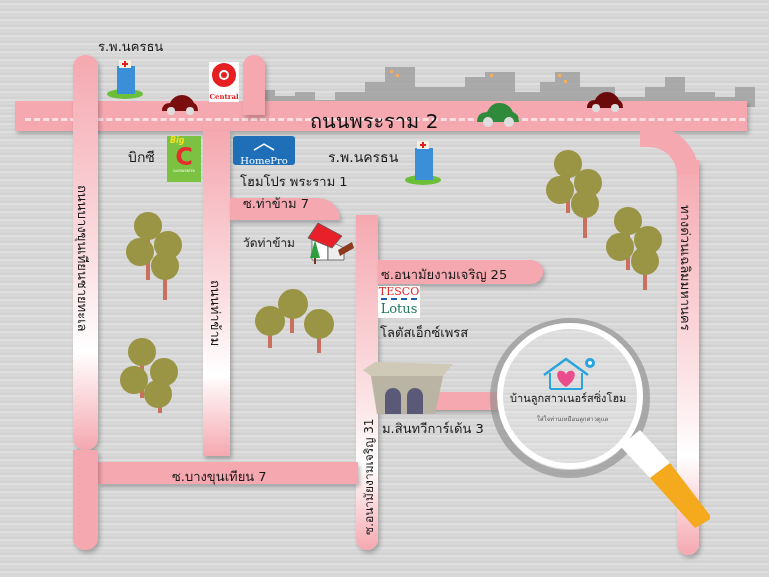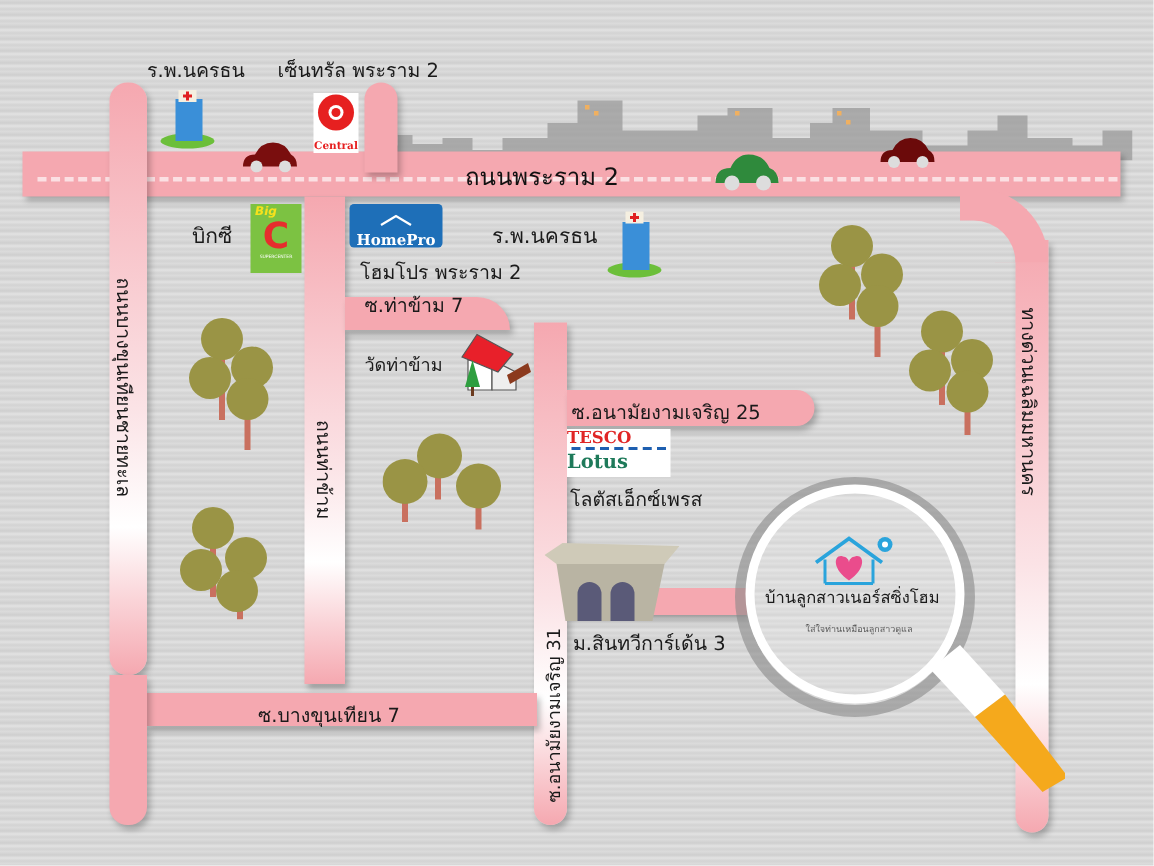--- a/index.html
+++ b/index.html
@@ -5,21 +5,21 @@
   html, body { margin: 0; padding: 0; }
   body {
     width: 769px; height: 577px; overflow: hidden; position: relative;
     font-family: "DejaVu Sans", sans-serif;
     background: repeating-linear-gradient(180deg, #d9d9d9 0px, #cfcfcf 2px, #e2e2e2 4px, #d3d3d3 6px, #dcdcdc 8px);
   }
   .map { position: absolute; left: 0; top: 0; width: 769px; height: 577px; }
   .road { position: absolute; background: #f5a8b0; box-shadow: 2px 3px 4px rgba(0,0,0,0.25); }
   .vfade { background: linear-gradient(180deg, #f5a8b0 0%, #fbe3e6 55%, #ffffff 75%, #f5a8b0 100%); }
   .lbl { position: absolute; color: #1a1a1a; white-space: nowrap; font-size: 13px; }
-  .main-road-label { font-size: 16px; color: #111; }
+  .main-road-label { font-size: 20px; color: #111; }
   .rot-down { transform: rotate(90deg); transform-origin: left top; }
   .rot-up { transform: rotate(-90deg); transform-origin: left top; }
   .dash { position: absolute; left: 25px; top: 118px; width: 720px; height: 0; border-top: 3px dashed #fbe0e3; }
   .skyline { position: absolute; left: 255px; top: 62px; width: 500px; height: 45px; }
   .icon { position: absolute; }
 </style>
 </head>
 <body>
 
 <div class="map">
@@ -55,23 +55,22 @@
   <div class="lbl rot-down" style="left:226px;top:280px;">ถนนท่าข้าม</div>
   <div class="lbl rot-up" style="left:359px;top:535px;font-size:12px;">ซ.อนามัยงามเจริญ 31</div>
   <div class="lbl rot-down" style="left:696px;top:205px;">ทางด่วนเฉลิมมหานคร</div>
 
   <div class="lbl" style="left:243px;top:193px;">ซ.ท่าข้าม 7</div>
   <div class="lbl" style="left:381px;top:264px;">ซ.อนามัยงามเจริญ 25</div>
   <div class="lbl" style="left:172px;top:466px;">ซ.บางขุนเทียน 7</div>
   <div class="lbl" style="left:382px;top:418px;">ม.สินทวีการ์เด้น 3</div>
 
   <div class="lbl" style="left:98px;top:36px;">ร.พ.นครธน</div>
-  <div class="lbl" style="left:185px;top:36px;">เซ็นทรัล พระราม 2</div>
   <div class="lbl" style="left:128px;top:146px;font-size:14px;">บิกซี</div>
-  <div class="lbl" style="left:240px;top:171px;">โฮมโปร พระราม 2</div>
+  <div class="lbl" style="left:240px;top:171px;">โฮมโปร พระราม 1</div>
   <div class="lbl" style="left:328px;top:146px;font-size:14px;">ร.พ.นครธน</div>
   <div class="lbl" style="left:243px;top:233px;font-size:12px;">วัดท่าข้าม</div>
   <div class="lbl" style="left:380px;top:322px;">โลตัสเอ็กซ์เพรส</div>
 
   <svg class="icon" style="left:105px;top:58px;" width="40" height="42" viewBox="0 0 40 42">
     <ellipse cx="20" cy="36" rx="18" ry="5" fill="#6cbf3a"></ellipse>
     <rect x="12" y="8" width="18" height="28" fill="#3a8fd8"></rect>
     <rect x="14" y="2" width="12" height="8" fill="#f5efe0"></rect>
     <path d="M19 3h2v6h-2zM17 5h6v2h-6z" fill="#e02020"></path>
   </svg>
@@ -94,24 +93,24 @@
   <div class="icon" style="left:167px;top:136px;width:34px;height:46px;background:#7cc242;text-align:center;">
     <div style="font-size:8px;color:#f7e11c;font-weight:bold;font-style:italic;text-align:left;padding-left:3px;">Big</div>
     <div style="font-size:24px;line-height:24px;color:#e62d2d;font-weight:bold;">C</div>
     <div style="font-size:3px;color:#fff;">SUPERCENTER</div>
   </div>
 
   <div class="icon" style="left:233px;top:136px;width:62px;height:29px;background:#1e6fb8;border-radius:3px;text-align:center;">
     <svg width="22" height="8" viewBox="0 0 22 8">
         <path d="M1 7 L11 1 L21 7" stroke="#fff" stroke-width="1.5" fill="none"></path>
       </svg>
-    <div style="font-size:10px;line-height:12px;color:#fff;font-weight:bold;font-family:'DejaVu Serif',serif;">HomePro</div>
-  </div>
-
-  <div class="icon" style="left:378px;top:286px;width:69px;height:32px;background:#fff;font-family:'DejaVu Serif',serif;font-weight:bold;">
+    <div style="font-size:10px;line-height:12px;color:#fff;font-weight:normal;font-family:'DejaVu Serif',serif;">HomePro</div>
+  </div>
+
+  <div class="icon" style="left:378px;top:286px;width:42px;height:32px;background:#fff;text-align:center;font-family:'DejaVu Serif',serif;font-weight:normal;">
     <div style="font-size:11px;line-height:12px;color:#e02626;">TESCO</div>
     <div style="height:2px;border-top:2px dashed #1e5fb0;margin:0 3px;"></div>
     <div style="font-size:13px;line-height:14px;color:#1e7a5a;">Lotus</div>
   </div>
 
   <svg class="icon" style="left:300px;top:218px;" width="55" height="48" viewBox="0 0 55 48">
     <polygon points="12,22 28,22 28,42 12,42" fill="#fff" stroke="#555" stroke-width="0.8"></polygon>
     <polygon points="28,22 44,30 44,42 28,42" fill="#eee" stroke="#555" stroke-width="0.8"></polygon>
     <polygon points="8,20 18,5 42,18 32,30" fill="#e8202a" stroke="#555" stroke-width="0.8"></polygon>
     <polygon points="38,32 52,24 54,30 40,38" fill="#8b3a1e"></polygon>

